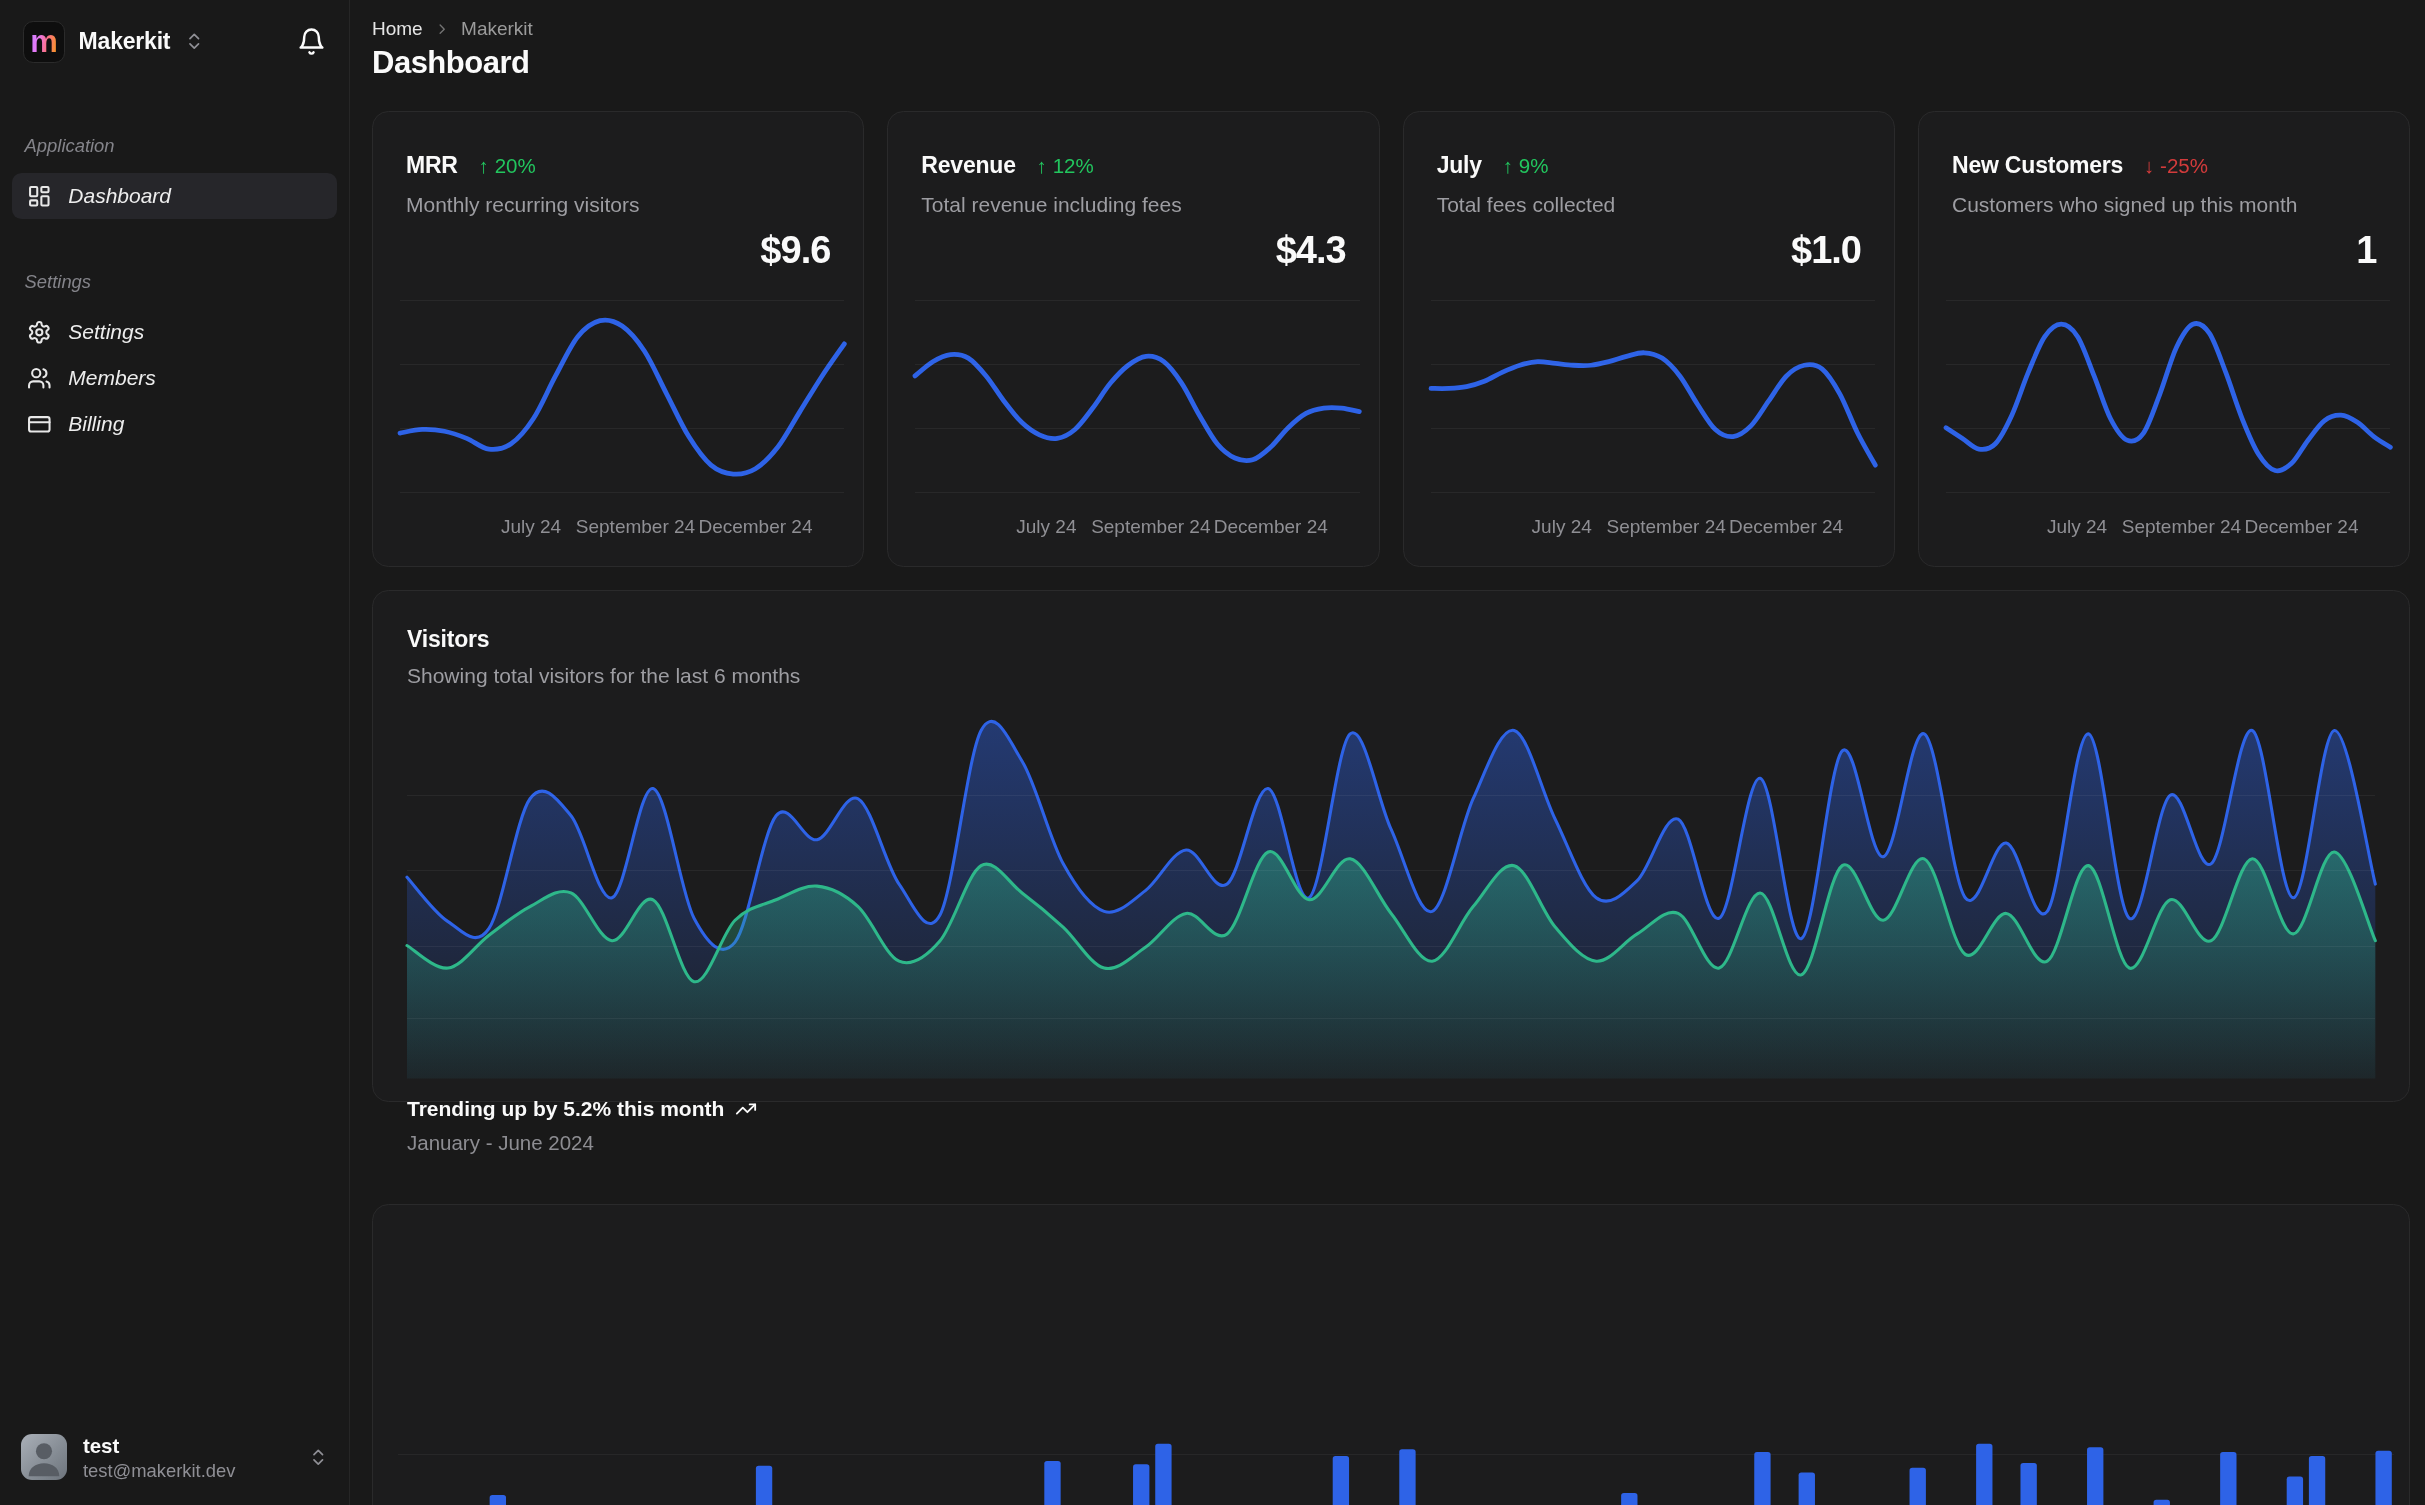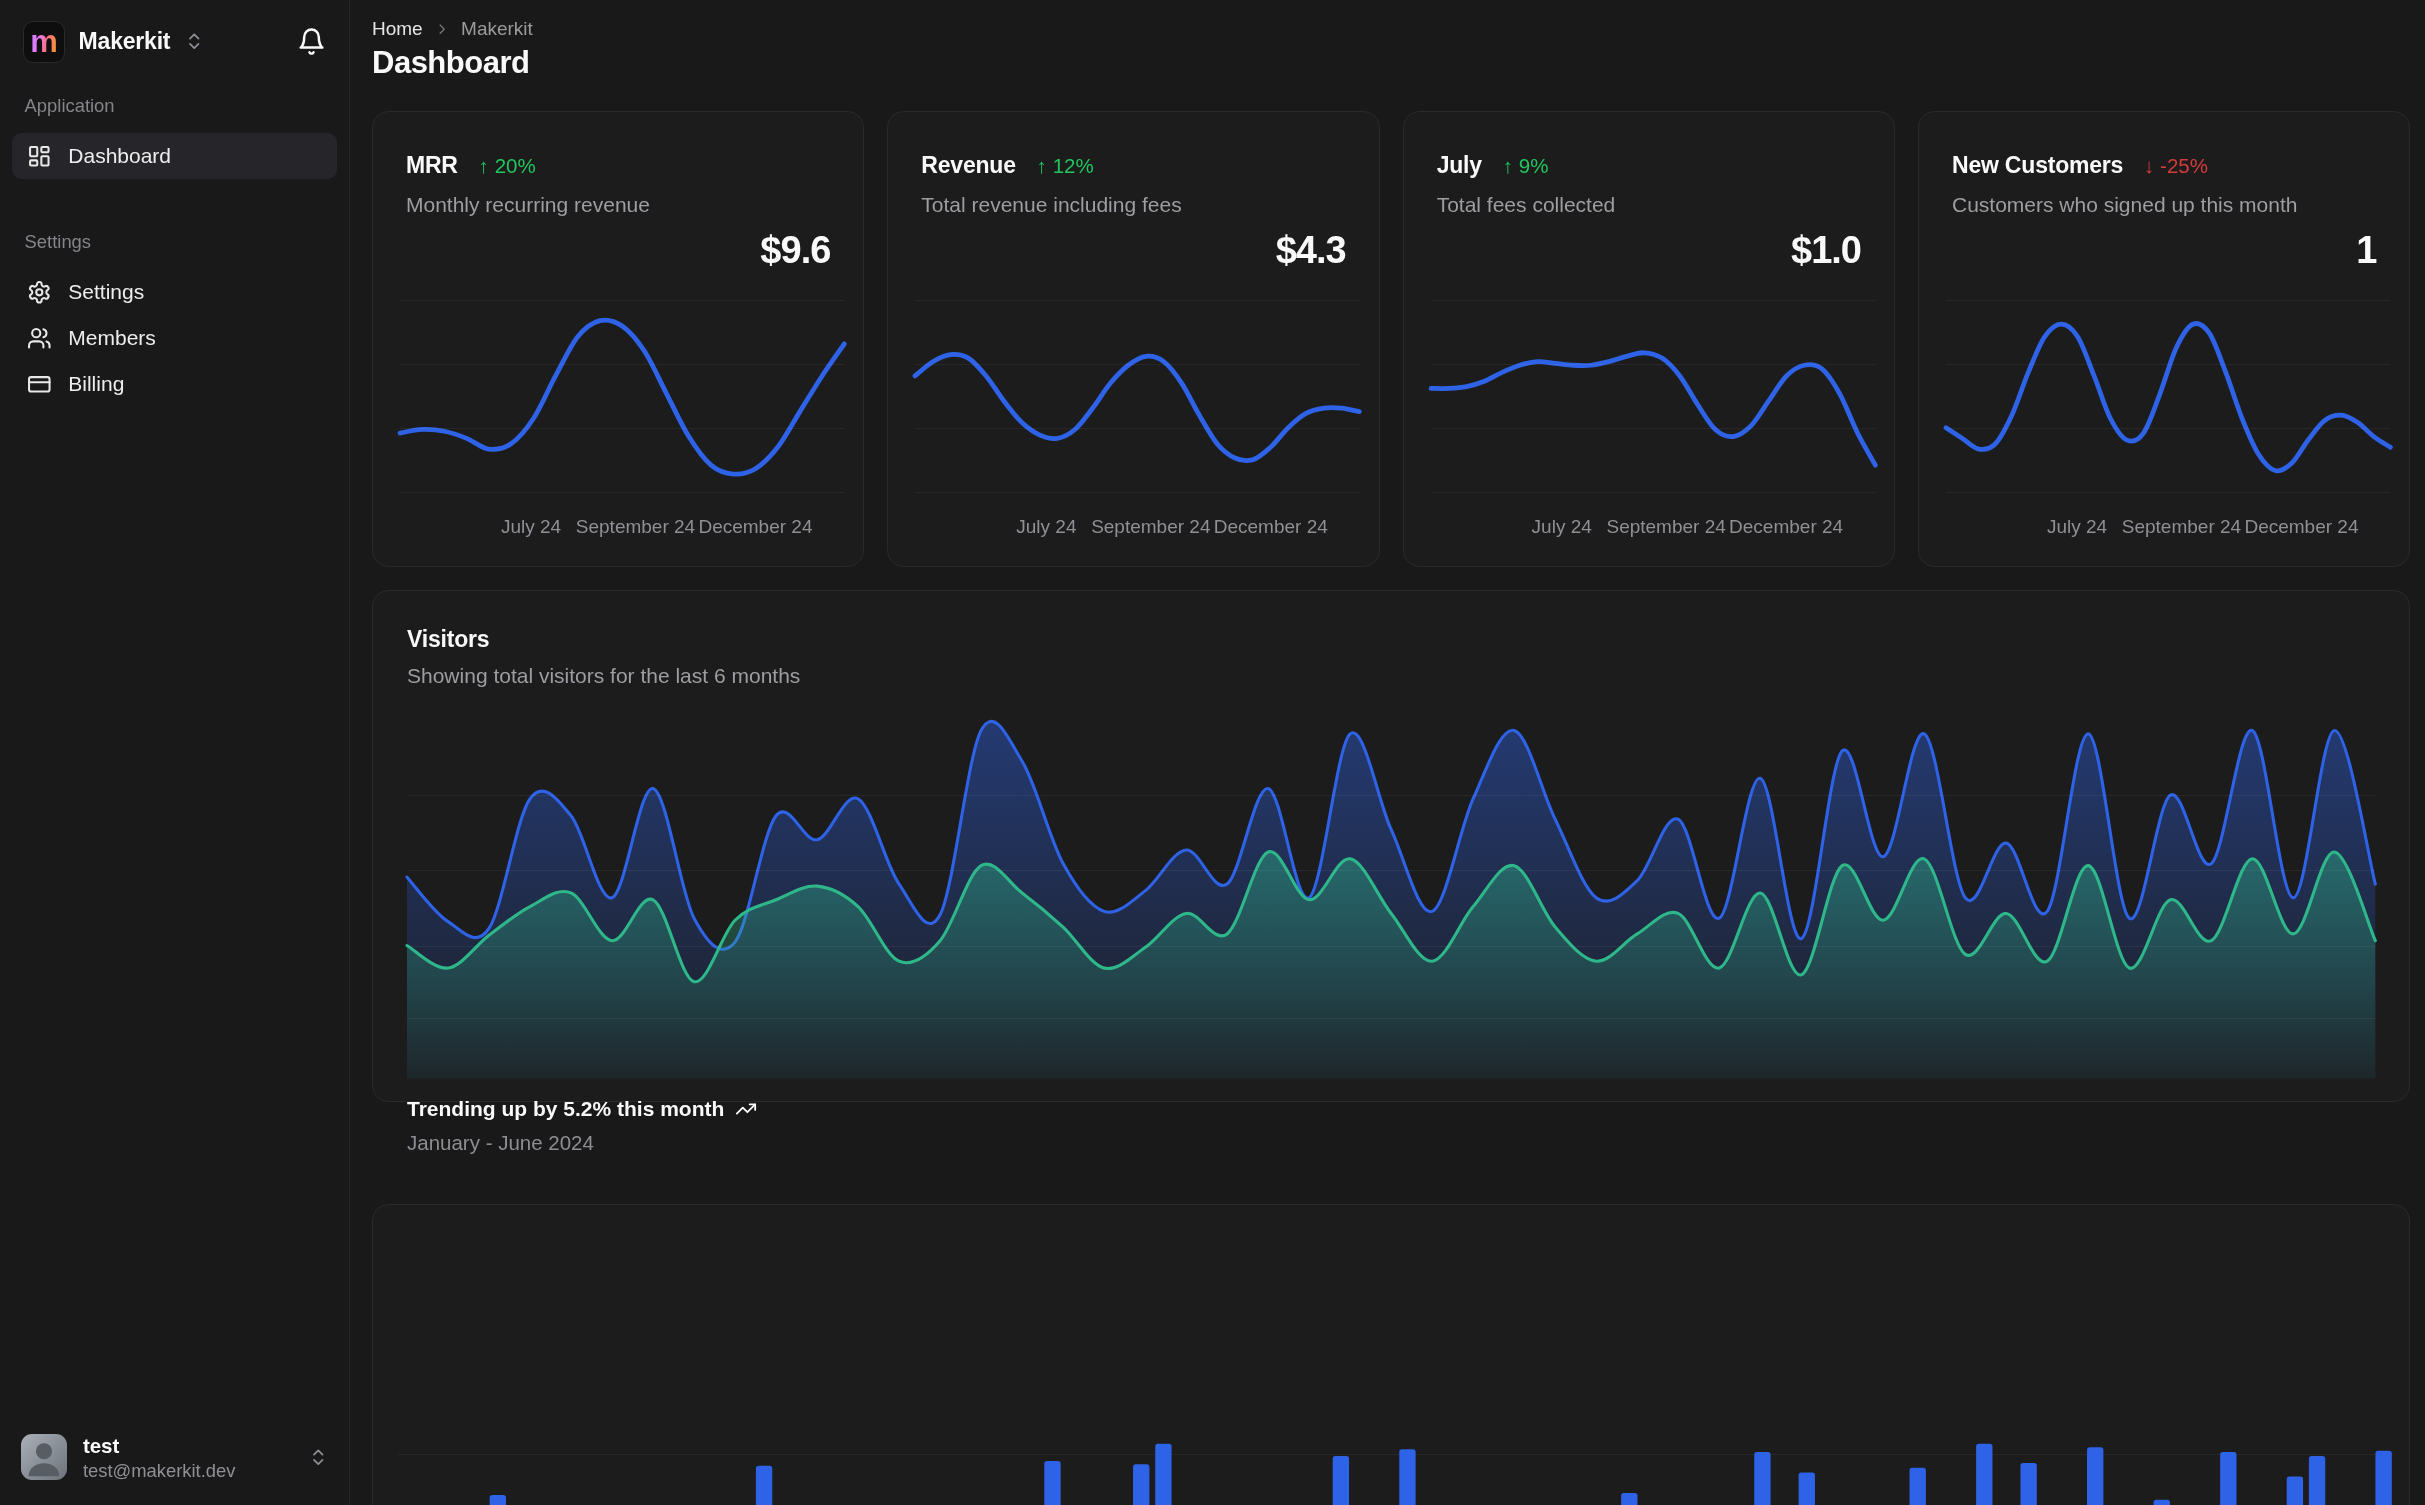--- a/index.html
+++ b/index.html
@@ -15,21 +15,21 @@
   .sidebar { position:absolute; left:0; top:0; width:350px; height:1505px; background:#191919; border-right:1px solid #262626; }
   .ws-row { display:flex; align-items:center; gap:13.6px; padding:20.5px 23px 0 23px; }
   .logo-tile { width:42px; height:42px; border-radius:10.2px; background:#0e0e0e; border:0.7px solid #2b2b2b; display:flex; align-items:center; justify-content:center; flex:0 0 auto; }
   .logo-letter { font-size:31px; font-weight:800; line-height:1;
     background:linear-gradient(100deg,#c084fc 0%,#e879f9 30%,#fb7185 60%,#f59e0b 100%);
     -webkit-background-clip:text; background-clip:text; color:transparent; }
   .ws-name { font-size:23px; font-weight:600; letter-spacing:-0.2px; }
   .ws-caret { color:#8f8f95; }
   .bell { margin-left:auto; color:#fcfcfc; }
 
-  .nav { margin-top:32px; }
+  .nav { margin-top:72px;font-style:italic; }
   .nav-label { padding:0 24.6px; font-size:18.4px; color:#84848a; margin-bottom:16.4px; }
   .nav-group { margin-bottom:52px; }
   .nav-item { height:46px; margin:0 12.3px; border-radius:9.6px; display:flex; align-items:center; gap:16.4px; padding:0 15px; font-size:21px; color:#ededed; cursor:pointer; }
   .nav-item.active { background:#26262a; }
   .nav-item .icon { color:#e8e8e8; }
 
   .user-row { position:absolute; left:0; right:0; bottom:11px; display:flex; align-items:center; gap:16.4px; padding:12.3px 20.5px; }
   .avatar { width:46px; height:46px; border-radius:11px; overflow:hidden; background:linear-gradient(135deg,#aab0b8 0%,#848b93 60%,#6d747c 100%); flex:0 0 auto; position:relative; }
   .avatar svg { position:absolute; inset:0; width:100%; height:100%; }
   .user-meta { line-height:1.25; }
@@ -177,21 +177,21 @@
   <div class="cards-row">
 
     <section class="stat-card">
       <div class="stat-title-row">
         <span class="stat-title">MRR</span>
         <span class="stat-delta delta-up">
           <span>↑</span>
           <span>20%</span>
         </span>
       </div>
-      <div class="stat-subtitle">Monthly recurring revenue</div>
+      <div class="stat-subtitle">Monthly recurring visitors</div>
       <div class="stat-value">$9.6</div>
       <div class="spark-box">
         <div class="gridline" style="top:0"></div><div class="gridline" style="top:33.3%"></div><div class="gridline" style="top:66.6%"></div><div class="gridline" style="top:100%"></div>
         <svg viewBox="0 0 653 282" preserveAspectRatio="none">
             <path d="M 0 195.4 C 5.441666666666666 194.52666666666667 21.766666666666666 190.59666666666666 32.65 190.16 C 43.53333333333333 189.72333333333333 54.416666666666664 190.59666666666666 65.3 192.78 C 76.18333333333334 194.96333333333334 87.06666666666666 198.89333333333332 97.95 203.26 C 108.83333333333334 207.62666666666667 119.71666666666667 217.67000000000002 130.6 218.98000000000002 C 141.48333333333332 220.29000000000002 152.36666666666667 218.54333333333335 163.25 211.12 C 174.13333333333333 203.69666666666666 185.01666666666668 191.03333333333333 195.9 174.44 C 206.78333333333333 157.84666666666666 217.66666666666669 131.64666666666668 228.55 111.56 C 239.43333333333334 91.47333333333334 250.31666666666666 67.45666666666669 261.2 53.920000000000016 C 272.0833333333333 40.38333333333335 282.9666666666667 32.95999999999998 293.85 30.339999999999975 C 304.73333333333335 27.71999999999997 315.6166666666667 30.776666666666653 326.5 38.19999999999999 C 337.3833333333333 45.62333333333333 348.26666666666665 58.28666666666666 359.15 74.88 C 370.0333333333333 91.47333333333333 380.9166666666667 116.8 391.8 137.76 C 402.68333333333334 158.72 413.56666666666666 183.17333333333332 424.45 200.64 C 435.3333333333333 218.10666666666665 446.2166666666667 233.39 457.1 242.56 C 467.98333333333335 251.73000000000002 478.8666666666667 254.78666666666666 489.75 255.66 C 500.6333333333333 256.5333333333333 511.51666666666665 254.35000000000002 522.4 247.8 C 533.2833333333333 241.25 544.1666666666666 230.33333333333334 555.05 216.36 C 565.9333333333333 202.38666666666668 576.8166666666667 181.42666666666668 587.7 163.96 C 598.5833333333334 146.49333333333334 609.4666666666667 128.15333333333334 620.35 111.56 C 631.2333333333333 94.96666666666667 647.5583333333334 72.25999999999998 653 64.39999999999998" stroke="#2e63e7" stroke-width="7" fill="none" stroke-linecap="round"></path>
           </svg>
       </div>
       <div class="spark-labels">
         <span class="tick-0">July 24</span>
         <span class="tick-1">September 24</span>

